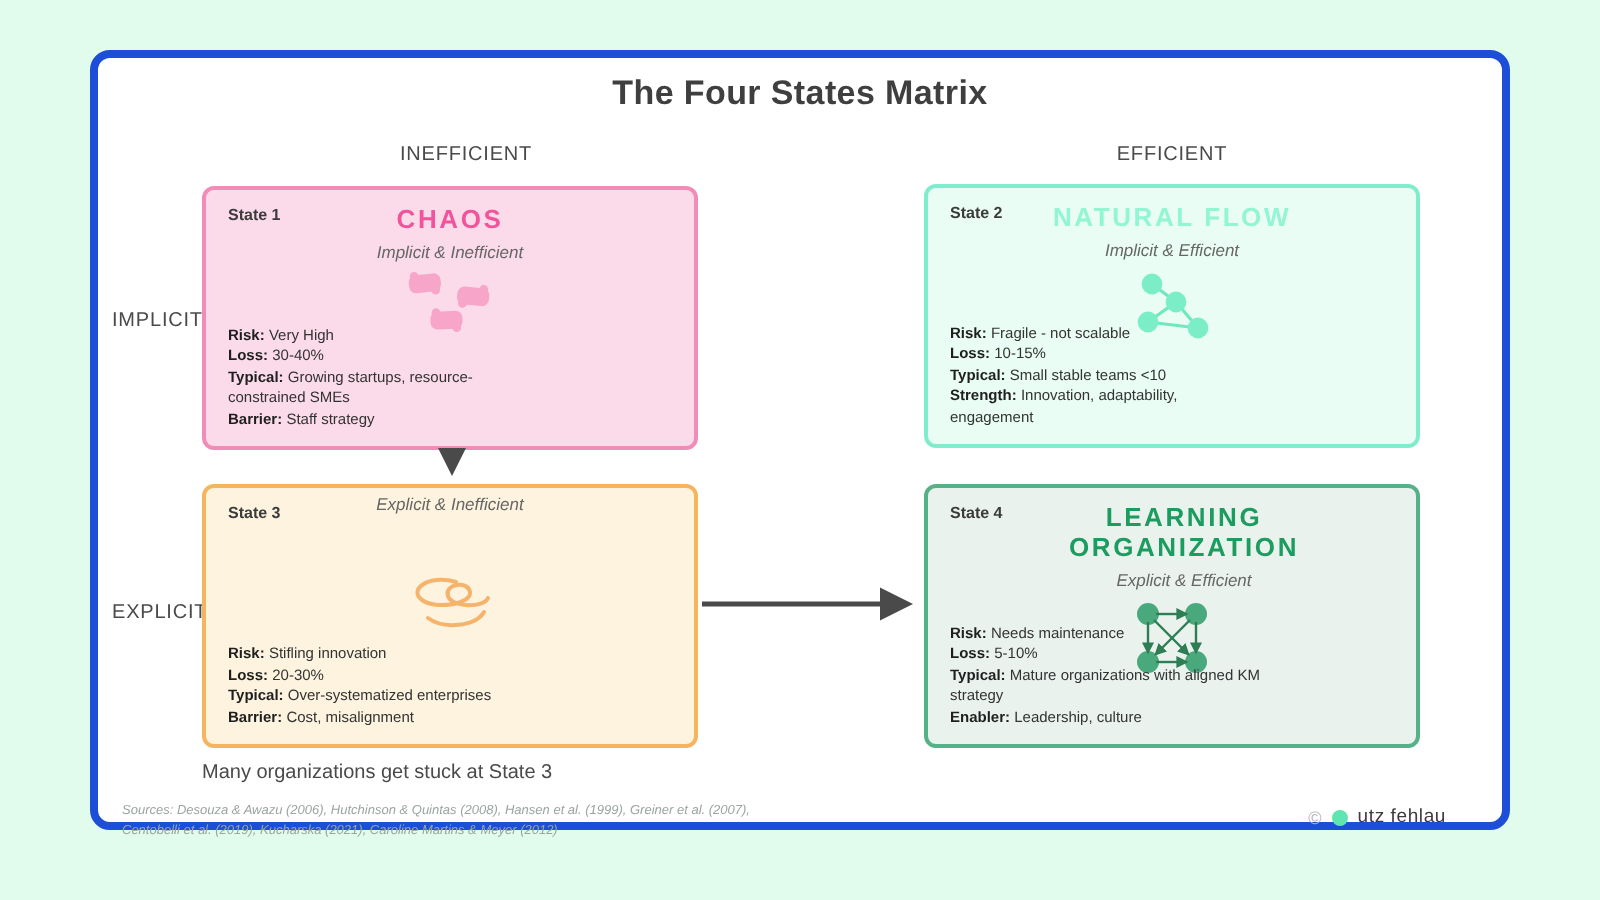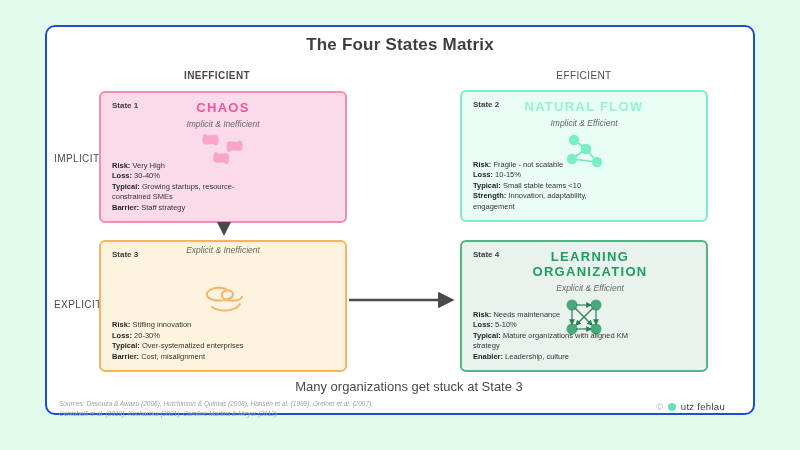--- a/index.html
+++ b/index.html
@@ -1,27 +1,27 @@
 <!DOCTYPE html>
 <html><head>
 <meta charset="utf-8">
 <style>
   * { margin:0; padding:0; box-sizing:border-box; }
   html,body { width:800px; height:450px; overflow:hidden; }
   body { background:#e1fbec; font-family:"Liberation Sans", sans-serif; position:relative; }
 
   .panel { position:absolute; left:45px; top:25px; width:710px; height:390px;
-           background:#ffffff; border:2px solid #1d4ed8; border-radius:10px; }
+           background:#ffffff; border:4px solid #1d4ed8; border-radius:10px; }
 
   .main-title { position:absolute; top:8px; left:0; width:100%; text-align:center;
                 font-size:17px; font-weight:bold; color:#3f3f3f; letter-spacing:0.2px; }
 
   .col-label { position:absolute; top:43px; width:248px; text-align:center;
                font-size:10px; color:#4a4a4a; letter-spacing:0.4px; }
-  .col-left  { left:46px;font-weight:bold; }
+  .col-left  { left:60px; }
   .col-right { left:413px; }
   .row-label { position:absolute; left:7px; font-size:10px; color:#4a4a4a; letter-spacing:0.4px; }
   .row-top    { top:126px; }
   .row-bottom { top:272px; }
 
   .card { position:absolute; width:248px; height:132px; border-radius:6px;
           border-width:2px; border-style:solid; }
   .state-label { position:absolute; top:8px; left:11px; font-size:8px; font-weight:bold; color:#3b3b3b; }
   .card-title { margin:8px auto 0; text-align:center; font-size:13px; font-weight:bold;
                 letter-spacing:1.3px; line-height:1.15; }
@@ -39,22 +39,22 @@
   #state-2 .card-icon { top:40px; }
   #state-3 { left:52px;  top:213px; background:#fdf3df; border-color:#f6b45e; }
   #state-3 .card-title { color:#f59f40; }
   #state-3 .card-icon { top:44px; }
   #state-4 { left:413px; top:213px; background:#eaf2ee; border-color:#55b186;padding-left:12px; }
   #state-4 .card-title { color:#1d9c60; max-width:160px; }
   #state-4 .card-icon { top:55px; }
 
   .arrows { position:absolute; left:0; top:0; pointer-events:none; }
 
-  .footer-note { position:absolute; left:52px; top:352px; width:620px; text-align:center;
-                 font-size:13px; color:#4a4a4a; }
+  .footer-note { position:absolute; left:52px; top:352px; width:620px; 
+                 font-size:10px; color:#4a4a4a; }
   .sources { position:absolute; left:12px; top:372px; font-size:6.5px; font-style:italic;
              color:#9aa4a0; line-height:1.55; }
   .brand { position:absolute; right:28px; top:374px; display:flex; align-items:center; gap:5px; }
   .brand .copy { color:#b3b3b3; font-size:9px; }
   .brand .dot { width:8px; height:8px; border-radius:50%; background:#5fe5b0; display:inline-block; }
   .brand .name { font-size:9.5px; color:#3c3c3c; letter-spacing:0.3px; }
 </style>
 </head>
 <body>
 

